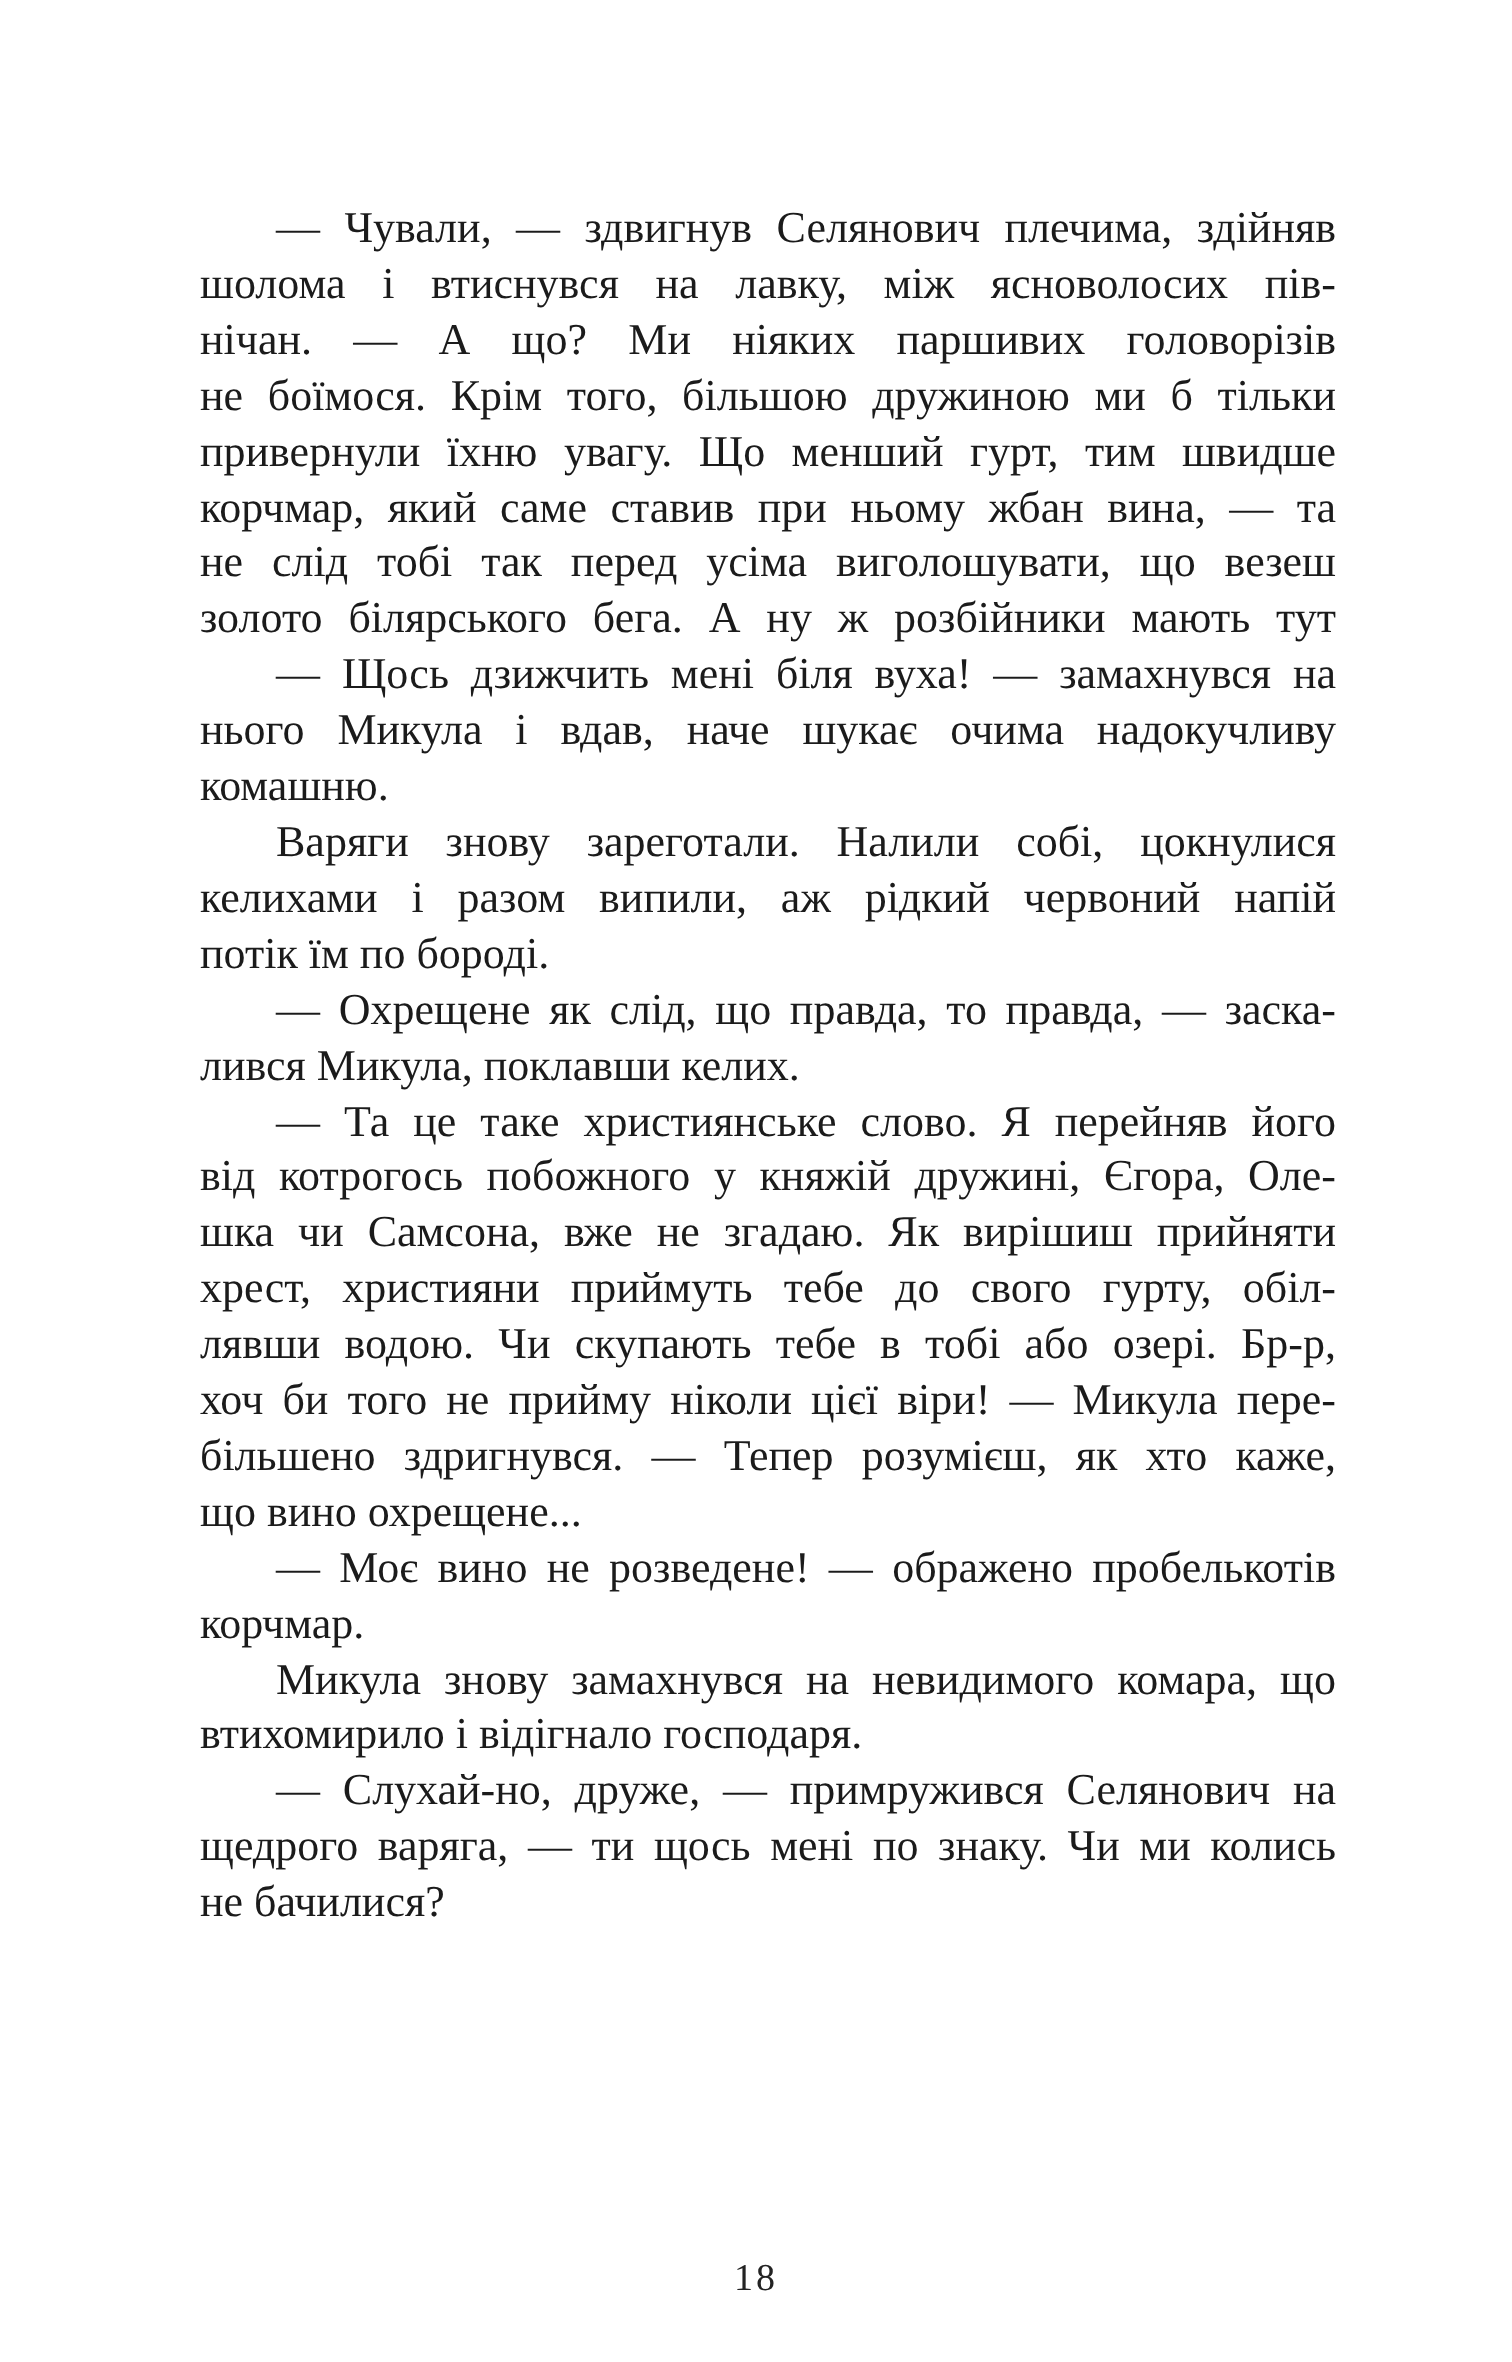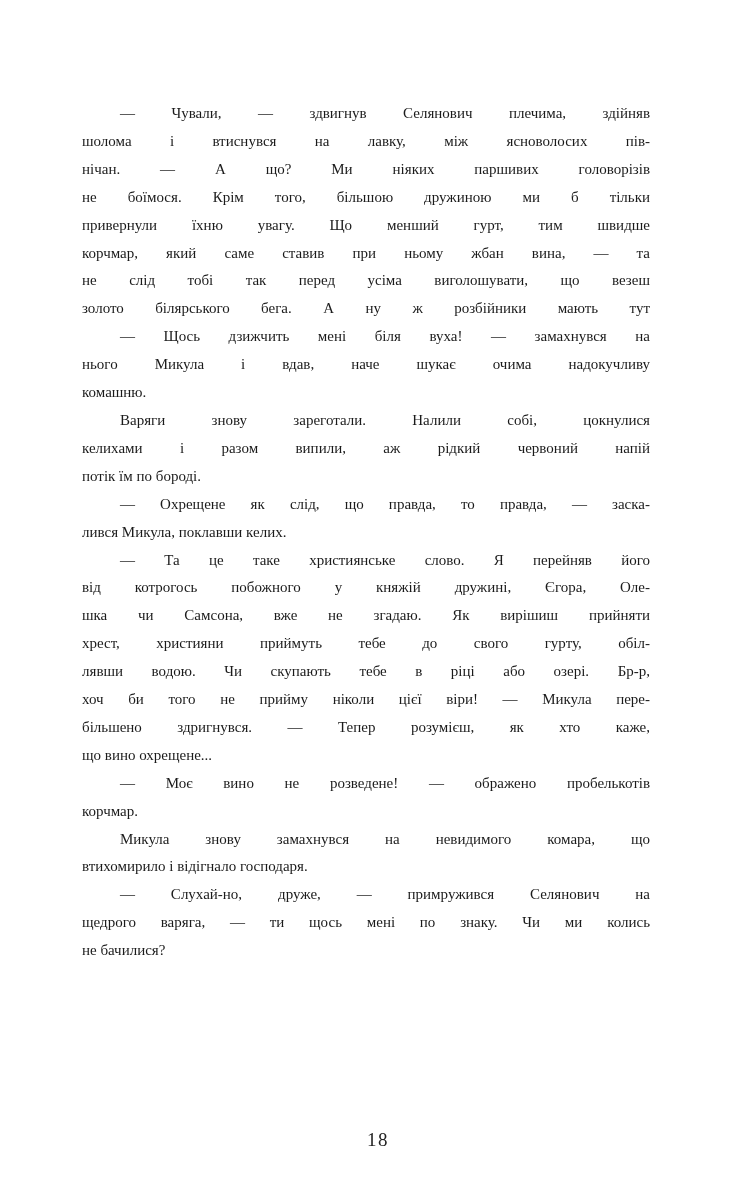--- a/index.html
+++ b/index.html
@@ -23,23 +23,23 @@
     right: 0;
     text-align: center;
     font-size: 21px;
     font-variant: small-caps;
     letter-spacing: 2.5px;
     color: #232323;
   }
   .body-text {
     position: absolute;
     top: 100px;
-    left: 82px;
+    left: 100px;
     width: 568px;
-    font-size: 15px;
+    font-size: 22px;
     line-height: 27.9px;
   }
   .line {
     text-align: justify;
     text-align-last: justify;
     hyphens: none;
   }
   .line.first {
     text-indent: 38px;
   }
@@ -77,21 +77,21 @@
       <div class="line last">комашню.</div>
       <div class="line first">Варяги знову зареготали. Налили собі, цокнулися</div>
       <div class="line">келихами і разом випили, аж рідкий червоний напій</div>
       <div class="line last">потік їм по бороді.</div>
       <div class="line first">— Охрещене як слід, що правда, то правда, — заска-</div>
       <div class="line last">лився Микула, поклавши келих.</div>
       <div class="line first">— Та це таке християнське слово. Я перейняв його</div>
       <div class="line">від котрогось побожного у княжій дружині, Єгора, Оле-</div>
       <div class="line">шка чи Самсона, вже не згадаю. Як вирішиш прийняти</div>
       <div class="line">хрест, християни приймуть тебе до свого гурту, обіл-</div>
-      <div class="line">лявши водою. Чи скупають тебе в ріці або озері. Бр-р,</div>
+      <div class="line">лявши водою. Чи скупають тебе в тобі або озері. Бр-р,</div>
       <div class="line">хоч би того не прийму ніколи цієї віри! — Микула пере-</div>
       <div class="line">більшено здригнувся. — Тепер розумієш, як хто каже,</div>
       <div class="line last">що вино охрещене...</div>
       <div class="line first">— Моє вино не розведене! — ображено пробелькотів</div>
       <div class="line last">корчмар.</div>
       <div class="line first">Микула знову замахнувся на невидимого комара, що</div>
       <div class="line last">втихомирило і відігнало господаря.</div>
       <div class="line first">— Слухай-но, друже, — примружився Селянович на</div>
       <div class="line">щедрого варяга, — ти щось мені по знаку. Чи ми колись</div>
       <div class="line last">не бачилися?</div>

